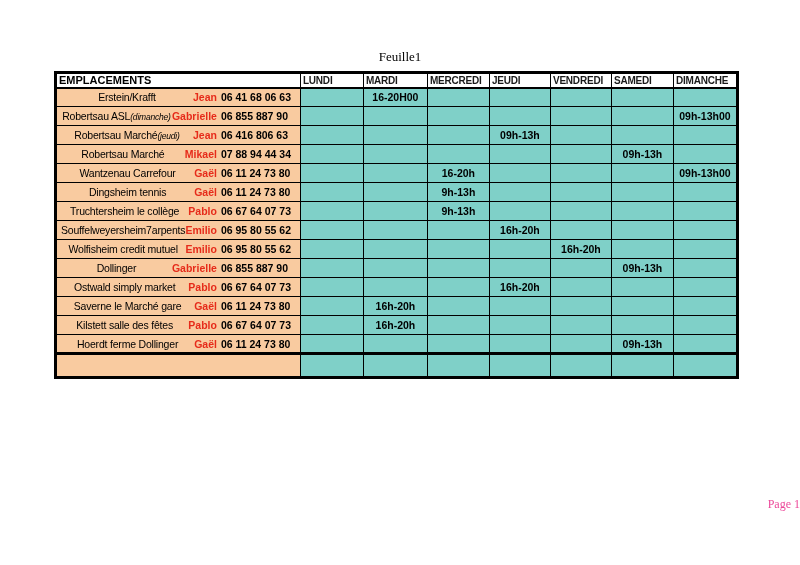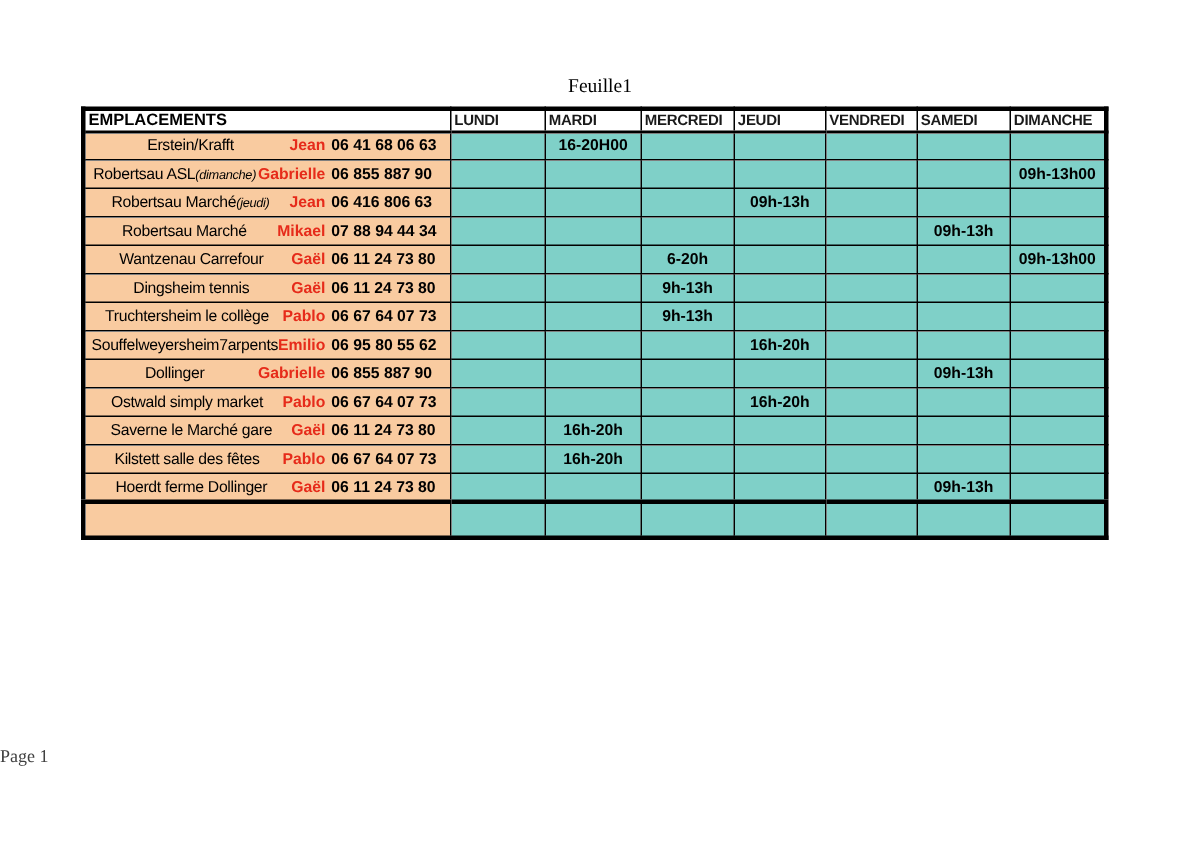--- a/index.html
+++ b/index.html
@@ -14,23 +14,23 @@
   body{font-family:"Liberation Sans","DejaVu Sans",sans-serif;position:relative;}
   .page{position:absolute;left:0;top:0;width:800px;height:557px;background:var(--paper);}
   .sheet-title{
     position:absolute;top:49px;left:0;width:100%;
     text-align:center;
     font-family:"Liberation Serif","DejaVu Serif",serif;
     font-size:13px;color:#000;
   }
   .page-footer{
     position:absolute;top:497px;left:0;width:100%;
-    text-align:left;
+    text-align:right;
     font-family:"Liberation Serif","DejaVu Serif",serif;
-    font-size:12px;color:#404040;
+    font-size:12px;color:#ec4899;
   }
   table.sched{
     position:absolute;left:54px;top:71px;
     border-collapse:collapse;
     table-layout:fixed;
     border:3px solid var(--line);
   }
   .sched th,.sched td{
     border:1px solid var(--line);
     overflow:hidden;
@@ -203,21 +203,21 @@
         <tr>
           <td class="c-left">
             <span class="cellflex">
               <span class="loc"><span>Wantzenau Carrefour</span><span class="note"></span></span>
               <span class="pname">Gaël</span>
               <span class="phone">06 11 24 73 80</span>
             </span>
           </td>
           <td class="c-day"></td>
           <td class="c-day"></td>
-          <td class="c-day">6-20h</td>
+          <td class="c-day">16-20h</td>
           <td class="c-day"></td>
           <td class="c-day"></td>
           <td class="c-day"></td>
           <td class="c-day">09h-13h00</td>
         </tr>
         <tr>
           <td class="c-left">
             <span class="cellflex">
               <span class="loc"><span>Dingsheim tennis</span><span class="note"></span></span>
               <span class="pname">Gaël</span>
@@ -260,20 +260,36 @@
           <td class="c-day"></td>
           <td class="c-day"></td>
           <td class="c-day">16h-20h</td>
           <td class="c-day"></td>
           <td class="c-day"></td>
           <td class="c-day"></td>
         </tr>
         <tr>
           <td class="c-left">
             <span class="cellflex">
+              <span class="loc"><span>Wolfisheim credit mutuel</span><span class="note"></span></span>
+              <span class="pname">Emilio</span>
+              <span class="phone">06 95 80 55 62</span>
+            </span>
+          </td>
+          <td class="c-day"></td>
+          <td class="c-day"></td>
+          <td class="c-day"></td>
+          <td class="c-day"></td>
+          <td class="c-day">16h-20h</td>
+          <td class="c-day"></td>
+          <td class="c-day"></td>
+        </tr>
+        <tr>
+          <td class="c-left">
+            <span class="cellflex">
               <span class="loc"><span>Dollinger</span><span class="note"></span></span>
               <span class="pname">Gabrielle</span>
               <span class="phone">06 855 887 90</span>
             </span>
           </td>
           <td class="c-day"></td>
           <td class="c-day"></td>
           <td class="c-day"></td>
           <td class="c-day"></td>
           <td class="c-day"></td>

